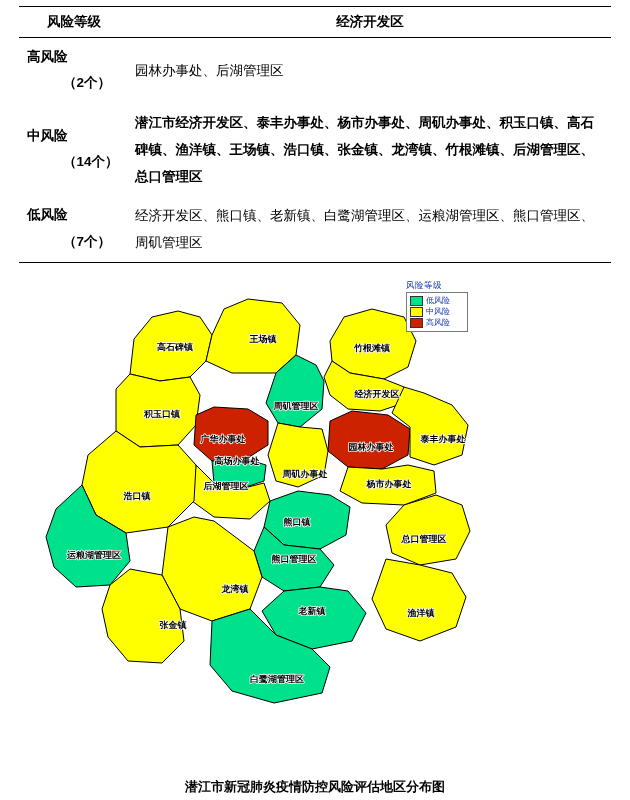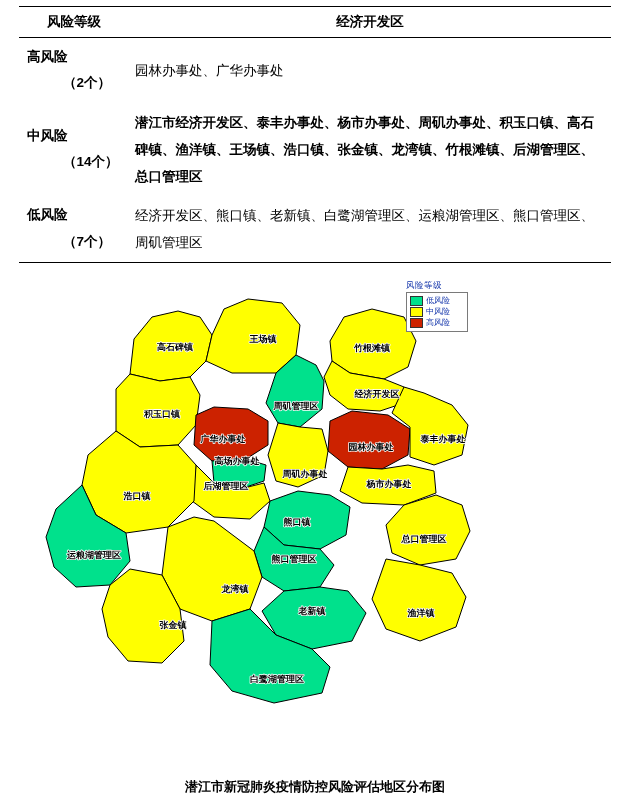--- a/index.html
+++ b/index.html
@@ -148,21 +148,21 @@
         <th>风险等级</th>
         <th>经济开发区</th>
       </tr>
     </thead>
     <tbody>
       <tr class="row-high">
         <td class="level-cell">
           <span class="lvl-name">高风险</span>
           <span class="lvl-count">（2个）</span>
         </td>
-        <td class="names-cell">园林办事处、广华办事处</td>
+        <td class="names-cell">园林办事处、后湖管理区</td>
       </tr>
       <tr class="row-mid">
         <td class="level-cell">
           <span class="lvl-name">中风险</span>
           <span class="lvl-count">（14个）</span>
         </td>
         <td class="names-cell">潜江市经济开发区、泰丰办事处、杨市办事处、周矶办事处、积玉口镇、高石碑镇、渔洋镇、王场镇、浩口镇、张金镇、龙湾镇、竹根滩镇、后湖管理区、总口管理区</td>
       </tr>
       <tr class="row-low">
         <td class="level-cell">

